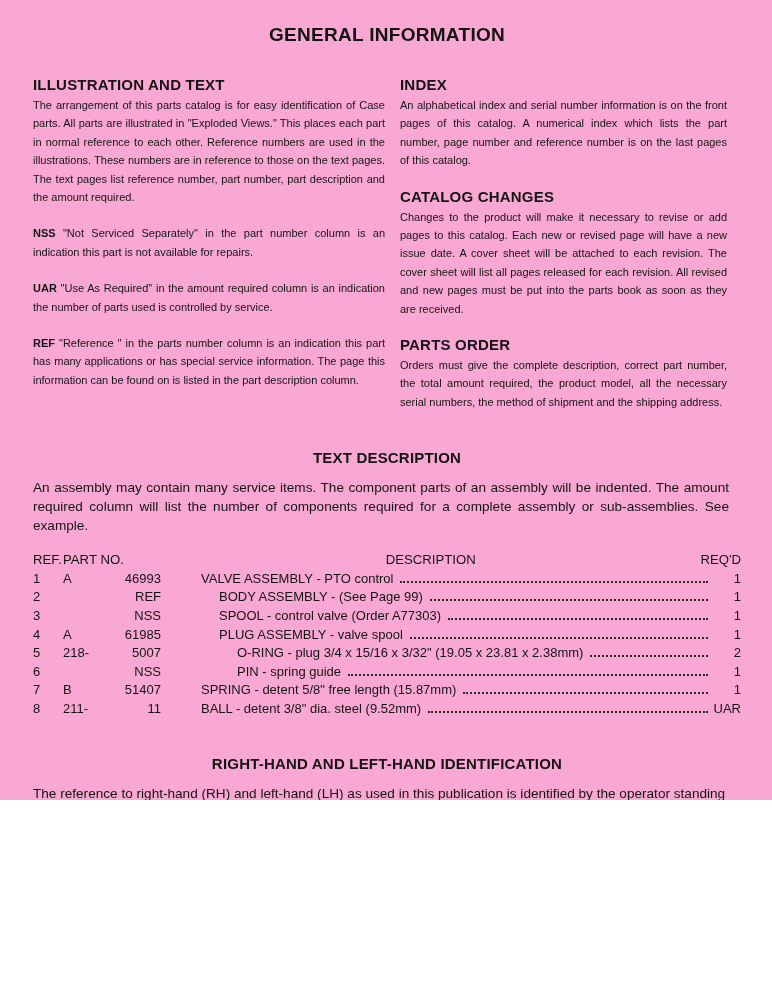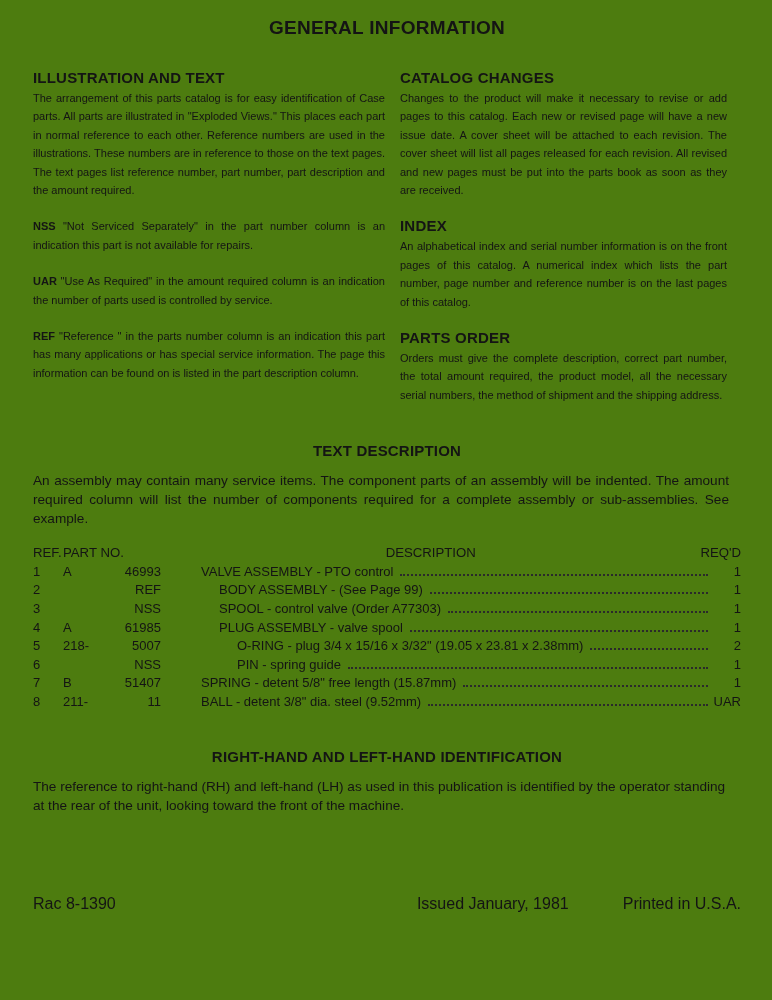--- a/index.html
+++ b/index.html
@@ -4,24 +4,24 @@
 <style>
   html, body { margin: 0; padding: 0; background: #ffffff; }
   body {
     width: 772px; height: 1000px;
     font-family: "Liberation Sans", "DejaVu Sans", sans-serif;
     color: #141414;
     -webkit-font-smoothing: antialiased;
   }
   .page {
     position: relative;
-    width: 772px; height: 1000px;
+    width: 772px; height: 800px;
     box-sizing: border-box;
-    padding: 17px 31px 0 33px;
-    background: #4d7c0f;
+    padding: 24px 31px 0 33px;
+    background: #f9a8d4;
     overflow: hidden;
   }
   .doc-title {
     text-align: center;
     font-size: 19px;
     font-weight: bold;
     letter-spacing: 0.3px;
     margin: 0 0 30px 0;
   }
   .columns { display: flex; gap: 15px; }
@@ -93,26 +93,26 @@
 
       <p class="para"><b>NSS</b> <span>"Not Serviced Separately" in the part number column is an indication this part is not available for repairs.</span></p>
 
       <p class="para"><b>UAR</b> <span>"Use As Required" in the amount required column is an indication the number of parts used is controlled by service.</span></p>
 
       <p class="para"><b>REF</b> <span>"Reference " in the parts number column is an indication this part has many applications or has special service information. The page this information can be found on is listed in the part description column.</span></p>
     </div>
 
     <div class="col-right">
       <div class="right-sec">
+        <h2 class="sec-heading">INDEX</h2>
+        <p class="para">An alphabetical index and serial number information is on the front pages of this catalog. A numerical index which lists the part number, page number and reference number is on the last pages of this catalog.</p>
+      </div>
+      <div class="right-sec">
         <h2 class="sec-heading">CATALOG CHANGES</h2>
         <p class="para">Changes to the product will make it necessary to revise or add pages to this catalog. Each new or revised page will have a new issue date. A cover sheet will be attached to each revision. The cover sheet will list all pages released for each revision. All revised and new pages must be put into the parts book as soon as they are received.</p>
-      </div>
-      <div class="right-sec">
-        <h2 class="sec-heading">INDEX</h2>
-        <p class="para">An alphabetical index and serial number information is on the front pages of this catalog. A numerical index which lists the part number, page number and reference number is on the last pages of this catalog.</p>
       </div>
       <div class="right-sec">
         <h2 class="sec-heading">PARTS ORDER</h2>
         <p class="para">Orders must give the complete description, correct part number, the total amount required, the product model, all the necessary serial numbers, the method of shipment and the shipping address.</p>
       </div>
     </div>
 
   </div>
 
   <h2 class="center-heading">TEXT DESCRIPTION</h2>

